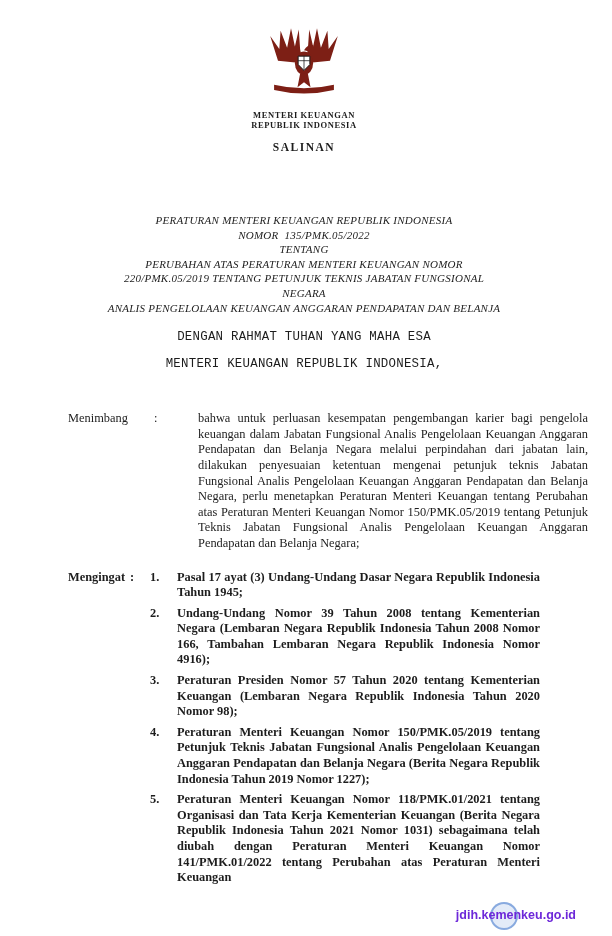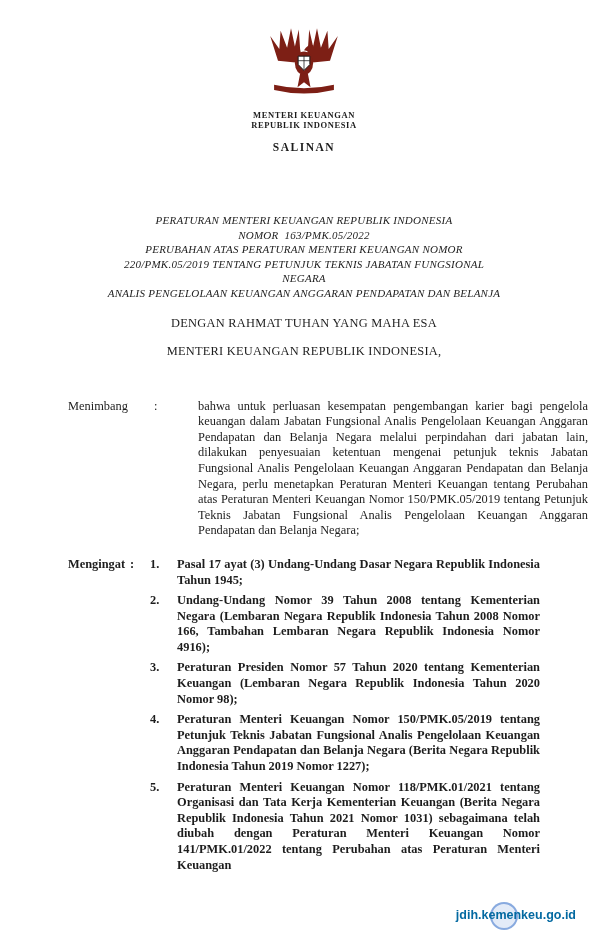--- a/index.html
+++ b/index.html
@@ -8,21 +8,21 @@
     width: 612px;
     height: 936px;
     margin: 0 auto;
     background: #ffffff;
     overflow: hidden;
     font-family: "Liberation Serif", serif;
     color: #1d1d1d;
     box-sizing: border-box;
     padding: 18px 72px 16px 68px;
   }
-  .center { text-align: center; }
+  .center { text-align: center; font-family: Liberation Mono, monospace; }
 
   
   .letterhead { text-align: center; }
   .emblem-wrap { display: inline-block; }
   .ministry-line {
     font-size: 8.5px;
     font-weight: bold;
     letter-spacing: 0.6px;
     line-height: 10px;
   }
@@ -69,21 +69,21 @@
   .footer-link-wrap {
     position: absolute;
     right: 36px;
     bottom: 14px;
     font-family: "Liberation Sans", sans-serif;
     font-size: 12.5px;
     font-weight: bold;
   }
   .footer-link {
     position: relative;
-    color: #0369a1;
+    color: #6d28d9;
     text-decoration: none;
     z-index: 2;
   }
   .jdih-circle {
     position: absolute;
     left: 34px;
     top: -6px;
     width: 24px;
     height: 24px;
     border-radius: 50%;
@@ -118,21 +118,22 @@
         <line x1="60" y1="51" x2="60" y2="72" stroke="#1a1a1a" stroke-width="1.2"></line>
       </svg>
     </span>
     <div class="ministry-line">MENTERI KEUANGAN</div>
     <div class="ministry-line">REPUBLIK INDONESIA</div>
     <div class="salinan">SALINAN</div>
   </div>
 
   <div class="title-block">
     <div class="title-line">PERATURAN MENTERI KEUANGAN REPUBLIK INDONESIA</div>
-    <div class="title-line">NOMOR  163/PMK.05/2022</div>
+    <div class="title-line">NOMOR  135/PMK.05/2022</div>
+    <div class="title-line">TENTANG</div>
     <div class="title-line">PERUBAHAN ATAS PERATURAN MENTERI KEUANGAN NOMOR</div>
     <div class="title-line">220/PMK.05/2019 TENTANG PETUNJUK TEKNIS JABATAN FUNGSIONAL</div>
     <div class="title-line">NEGARA</div>
     <div class="title-line">ANALIS PENGELOLAAN KEUANGAN ANGGARAN PENDAPATAN DAN BELANJA</div>
   </div>
 
   <div class="invocation center">DENGAN RAHMAT TUHAN YANG MAHA ESA</div>
   <div class="authority center">MENTERI KEUANGAN REPUBLIK INDONESIA,</div>
 
   <div class="clause-row menimbang">

